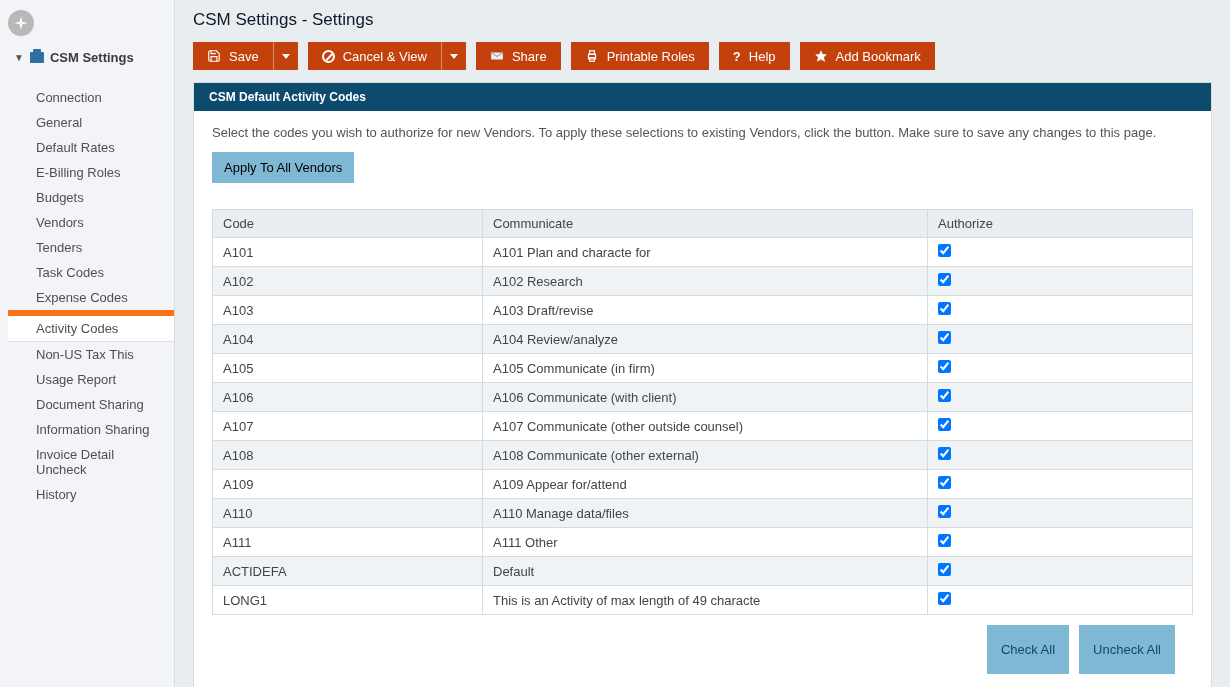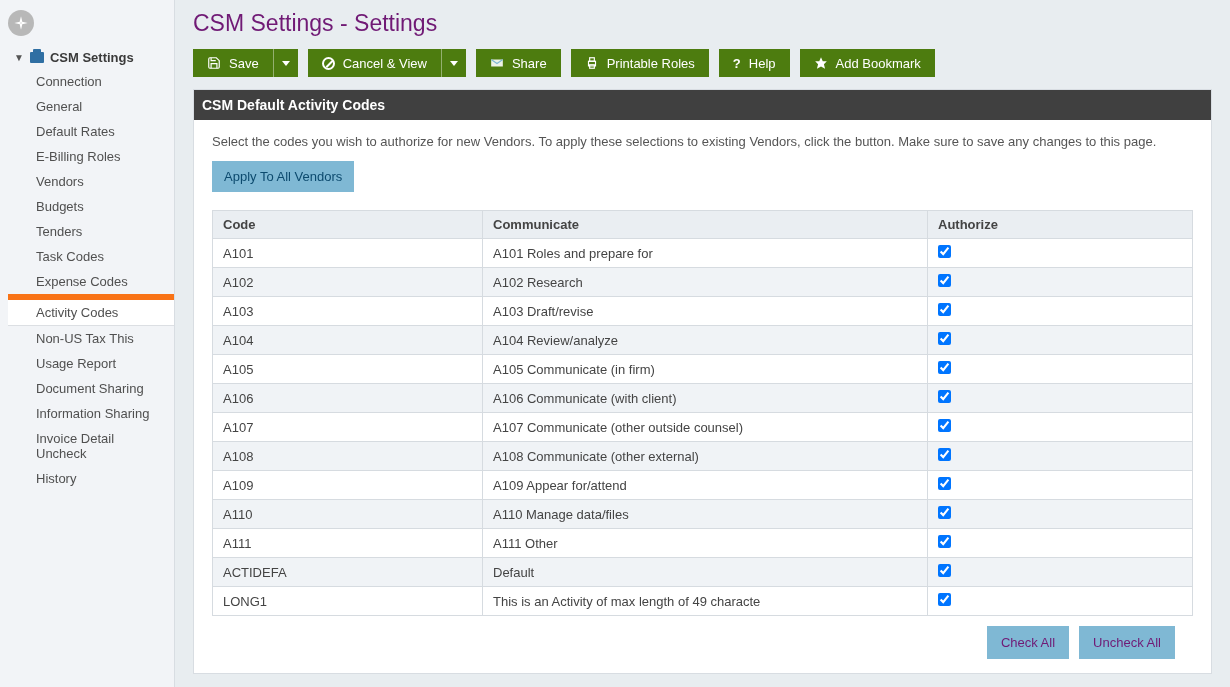--- a/index.html
+++ b/index.html
@@ -45,47 +45,47 @@
       border-radius: 1px;
     }
     .sb-root-icon::before {
       content: "";
       position: absolute;
       top: -3px; left: 3px;
       width: 8px; height: 3px;
       background: #2f6fa3;
       border-radius: 1px 1px 0 0;
     }
-    .sb-children { margin-top: 0; }
+    .sb-children { margin-top: 16px; }
     .sb-item {
       padding: 5px 10px 5px 28px;
       cursor: pointer;
       color: #505050;
       background: transparent;
     }
     .sb-item.active {
       background: #ffffff;
       border-top: 6px solid #f97316;
       border-bottom: 1px solid #dcdfe3;
     }
     
     .main { flex: 1; display: flex; flex-direction: column; }
     .page-title {
       padding: 10px 32px 6px 18px;
-      font-size: 23px;
+      font-size: 17px;
       font-weight: 400;
-      color: #701a75;
+      color: #0f172a;
     }
     .toolbar {
       display: flex;
       gap: 10px;
       padding: 6px 18px 12px 18px;
     }
     .btn {
-      background: #4d7c0f;
+      background: #c2410c;
       color: #fff;
       border: none;
       padding: 6px 14px;
       font-size: 13px;
       display: flex;
       align-items: center;
       gap: 8px;
       cursor: pointer;
       height: 28px;
     }
@@ -107,80 +107,80 @@
     }
     
     .panel {
       margin: 0 18px 14px 18px;
       background: #fff;
       border: 1px solid #d8dde2;
       display: flex;
       flex-direction: column;
     }
     .panel-header {
-      background: #404040;
+      background: #0c4a6e;
       color: #fff;
-      padding: 7px 8px;
+      padding: 7px 15px;
       font-weight: 600;
-      font-size: 14px;
+      font-size: 12px;
     }
     .panel-body {
       padding: 14px 18px 14px 18px;
     }
     .instr {
       color: #555;
       margin-bottom: 12px;
     }
     .apply-btn {
       background: #7fb8d4;
-      color: #0c4a6e;
+      color: #000000;
       border: none;
       padding: 8px 12px;
       font-size: 13px;
       cursor: pointer;
-      margin-bottom: 18px;
+      margin-bottom: 26px;
     }
     table.codes {
       width: 100%;
       border-collapse: collapse;
       table-layout: fixed;
     }
     table.codes th, table.codes td {
       border: 1px solid #d6dbe0;
       padding: 6px 10px;
       text-align: left;
       font-size: 13px;
       color: #444;
     }
     table.codes th {
       background: #eaeef2;
-      font-weight: 700;
+      font-weight: 400;
     }
     table.codes tbody tr:nth-child(even) td {
       background: #f0f3f6;
     }
     table.codes tbody tr:nth-child(odd) td {
       background: #ffffff;
     }
     .col-code { width: 270px; }
     .col-desc { }
     .col-auth { width: 265px; }
     .auth-cell { text-align: left; }
     .auth-cell input { }
     .panel-footer {
       display: flex;
       justify-content: flex-end;
       gap: 10px;
       padding: 10px 18px 0 18px;
     }
     .foot-btn {
       background: #7fb8d4;
-      color: #701a75;
+      color: #0c4a6e;
       border: none;
-      padding: 9px 14px;
+      padding: 17px 14px;
       font-size: 13px;
       cursor: pointer;
     }
   </style>
 </head>
 <body>
 
 <div class="app">
 
   <aside class="sidebar">
@@ -198,22 +198,22 @@
       <div class="sb-root">
         <span class="sb-caret">▼</span>
         <span class="sb-root-icon"></span>
         <span>CSM Settings</span>
       </div>
       <div class="sb-children" id="sb-children">
           <div class="sb-item"><span>Connection</span></div>
           <div class="sb-item"><span>General</span></div>
           <div class="sb-item"><span>Default Rates</span></div>
           <div class="sb-item"><span>E-Billing Roles</span></div>
+          <div class="sb-item"><span>Budgets</span></div>
           <div class="sb-item"><span>Vendors</span></div>
-          <div class="sb-item"><span>Budgets</span></div>
           <div class="sb-item"><span>Tenders</span></div>
           <div class="sb-item"><span>Task Codes</span></div>
           <div class="sb-item"><span>Expense Codes</span></div>
           <div class="sb-item active"><span>Activity Codes</span></div>
           <div class="sb-item"><span>Non-US Tax This</span></div>
           <div class="sb-item"><span>Usage Report</span></div>
           <div class="sb-item"><span>Document Sharing</span></div>
           <div class="sb-item"><span>Information Sharing</span></div>
           <div class="sb-item"><span>Invoice Detail Uncheck</span></div>
           <div class="sb-item"><span>History</span></div>
@@ -294,21 +294,21 @@
           <thead>
             <tr>
               <th>Code</th>
               <th>Communicate</th>
               <th>Authorize</th>
             </tr>
           </thead>
           <tbody id="codes-tbody">
               <tr>
                 <td>A101</td>
-                <td>A101 Roles and prepare for</td>
+                <td>A101 Plan and characte for</td>
                 <td class="auth-cell"><input type="checkbox" checked="" style=""></td>
               </tr>
               <tr>
                 <td>A102</td>
                 <td>A102 Research</td>
                 <td class="auth-cell"><input type="checkbox" checked="" style=""></td>
               </tr>
               <tr>
                 <td>A103</td>
                 <td>A103 Draft/revise</td>

